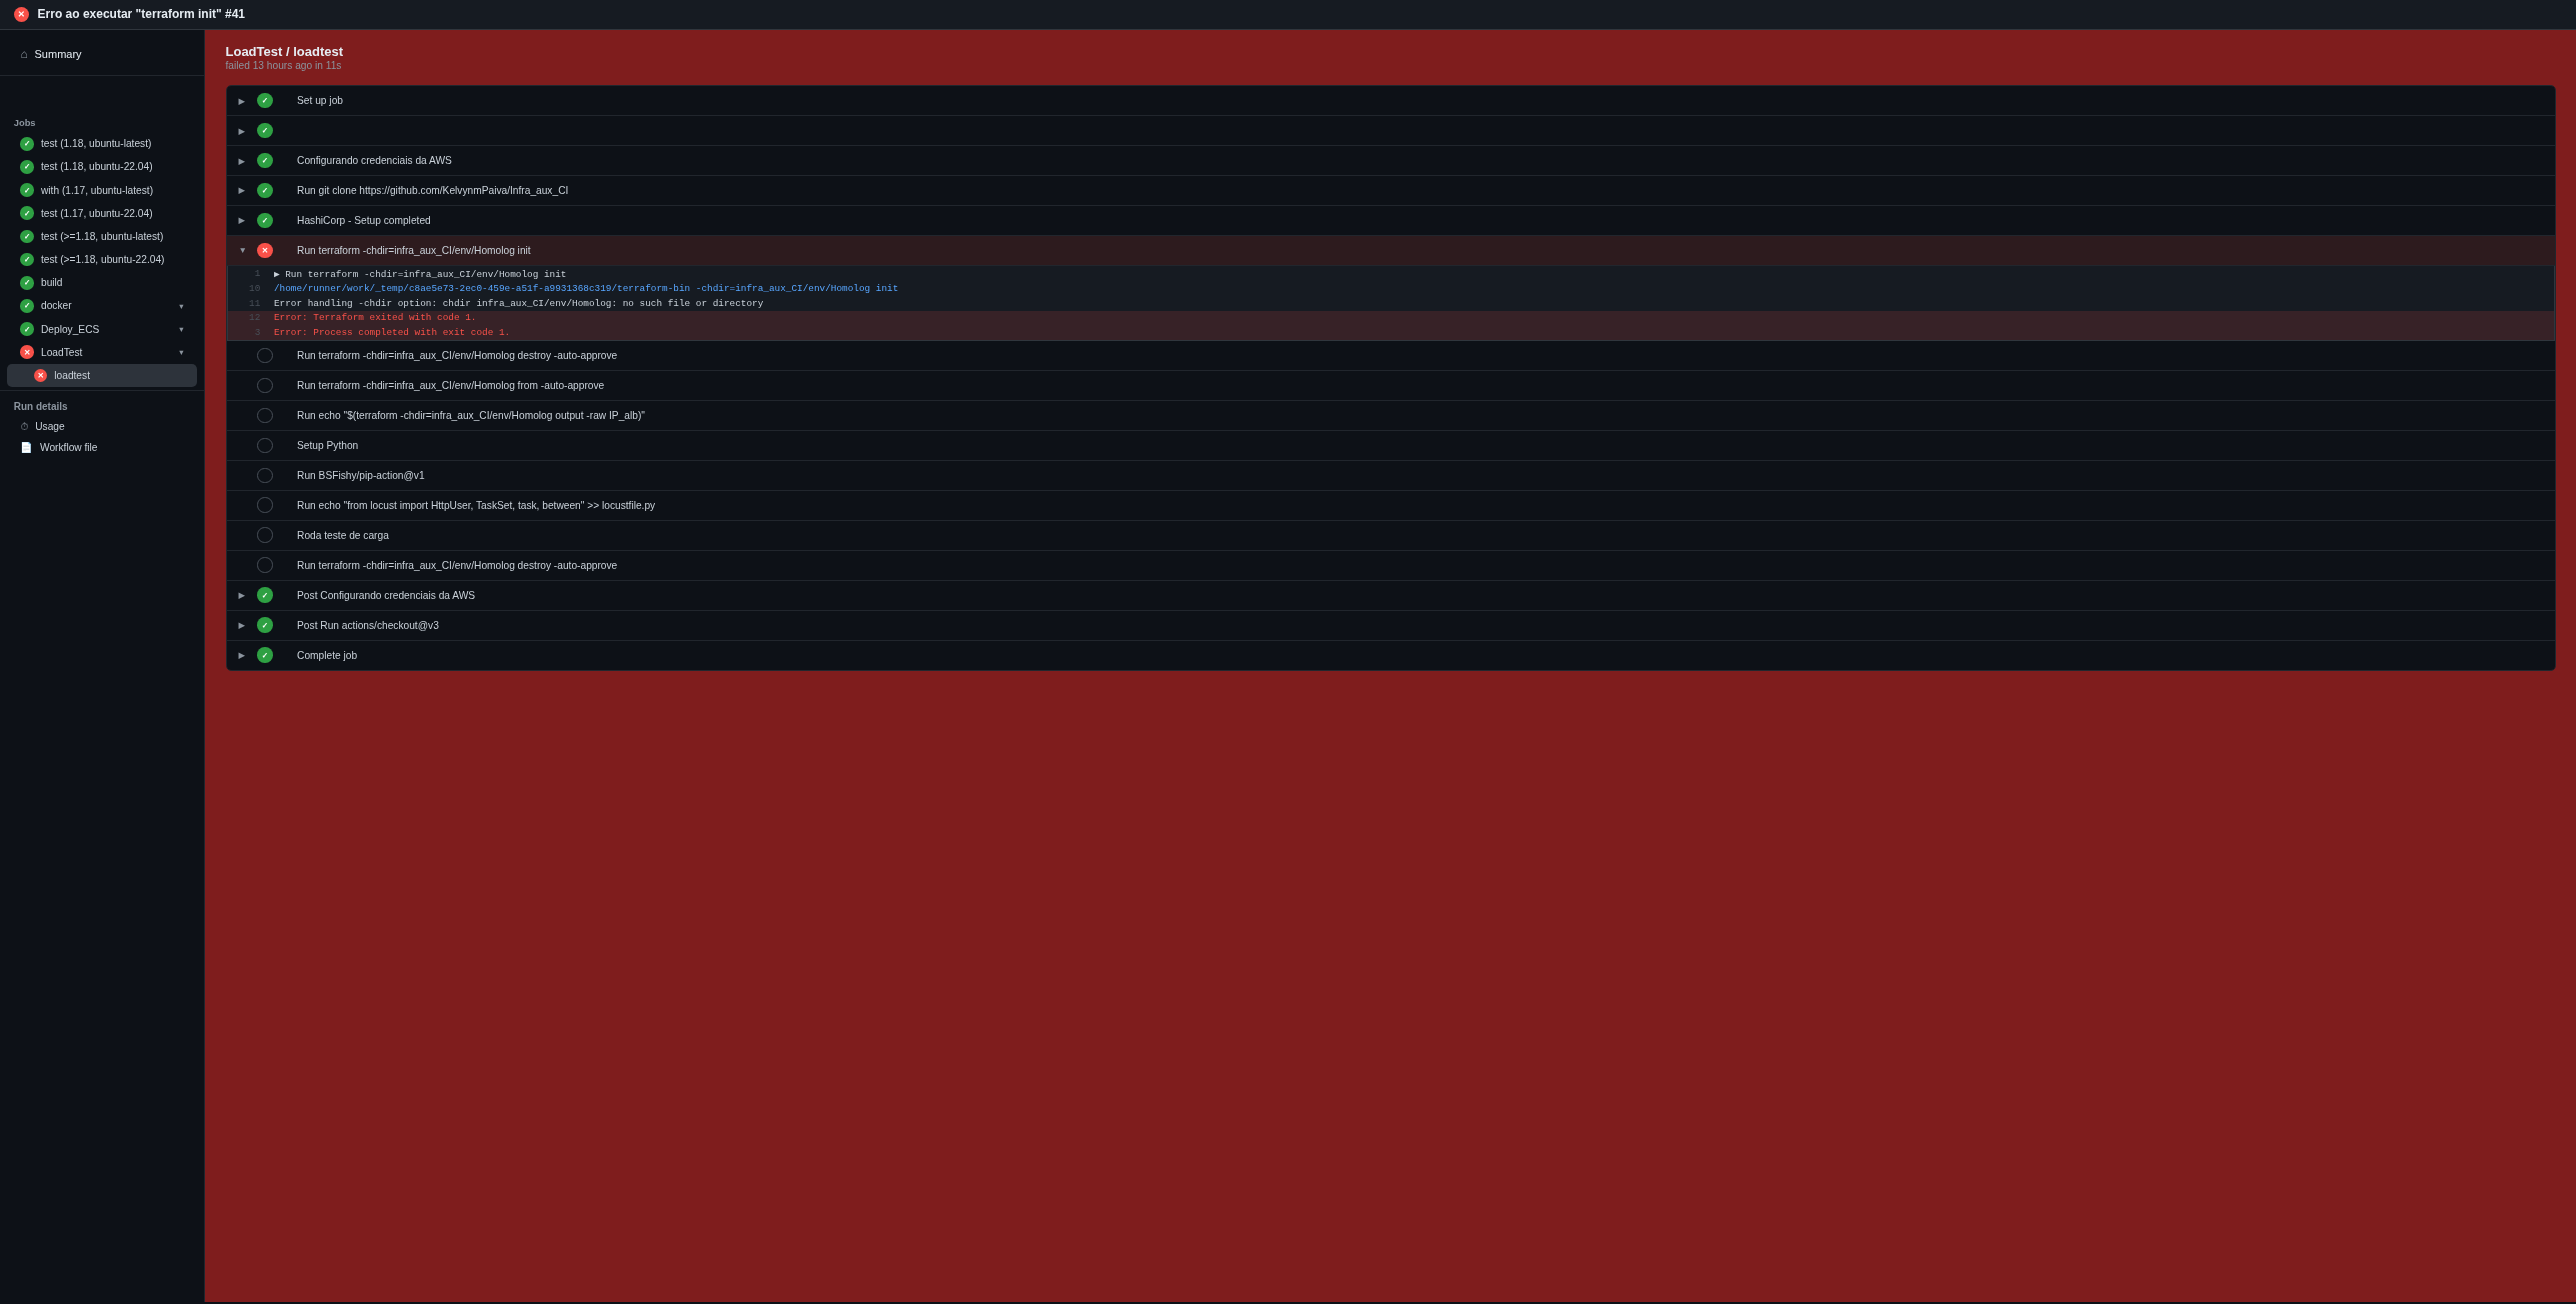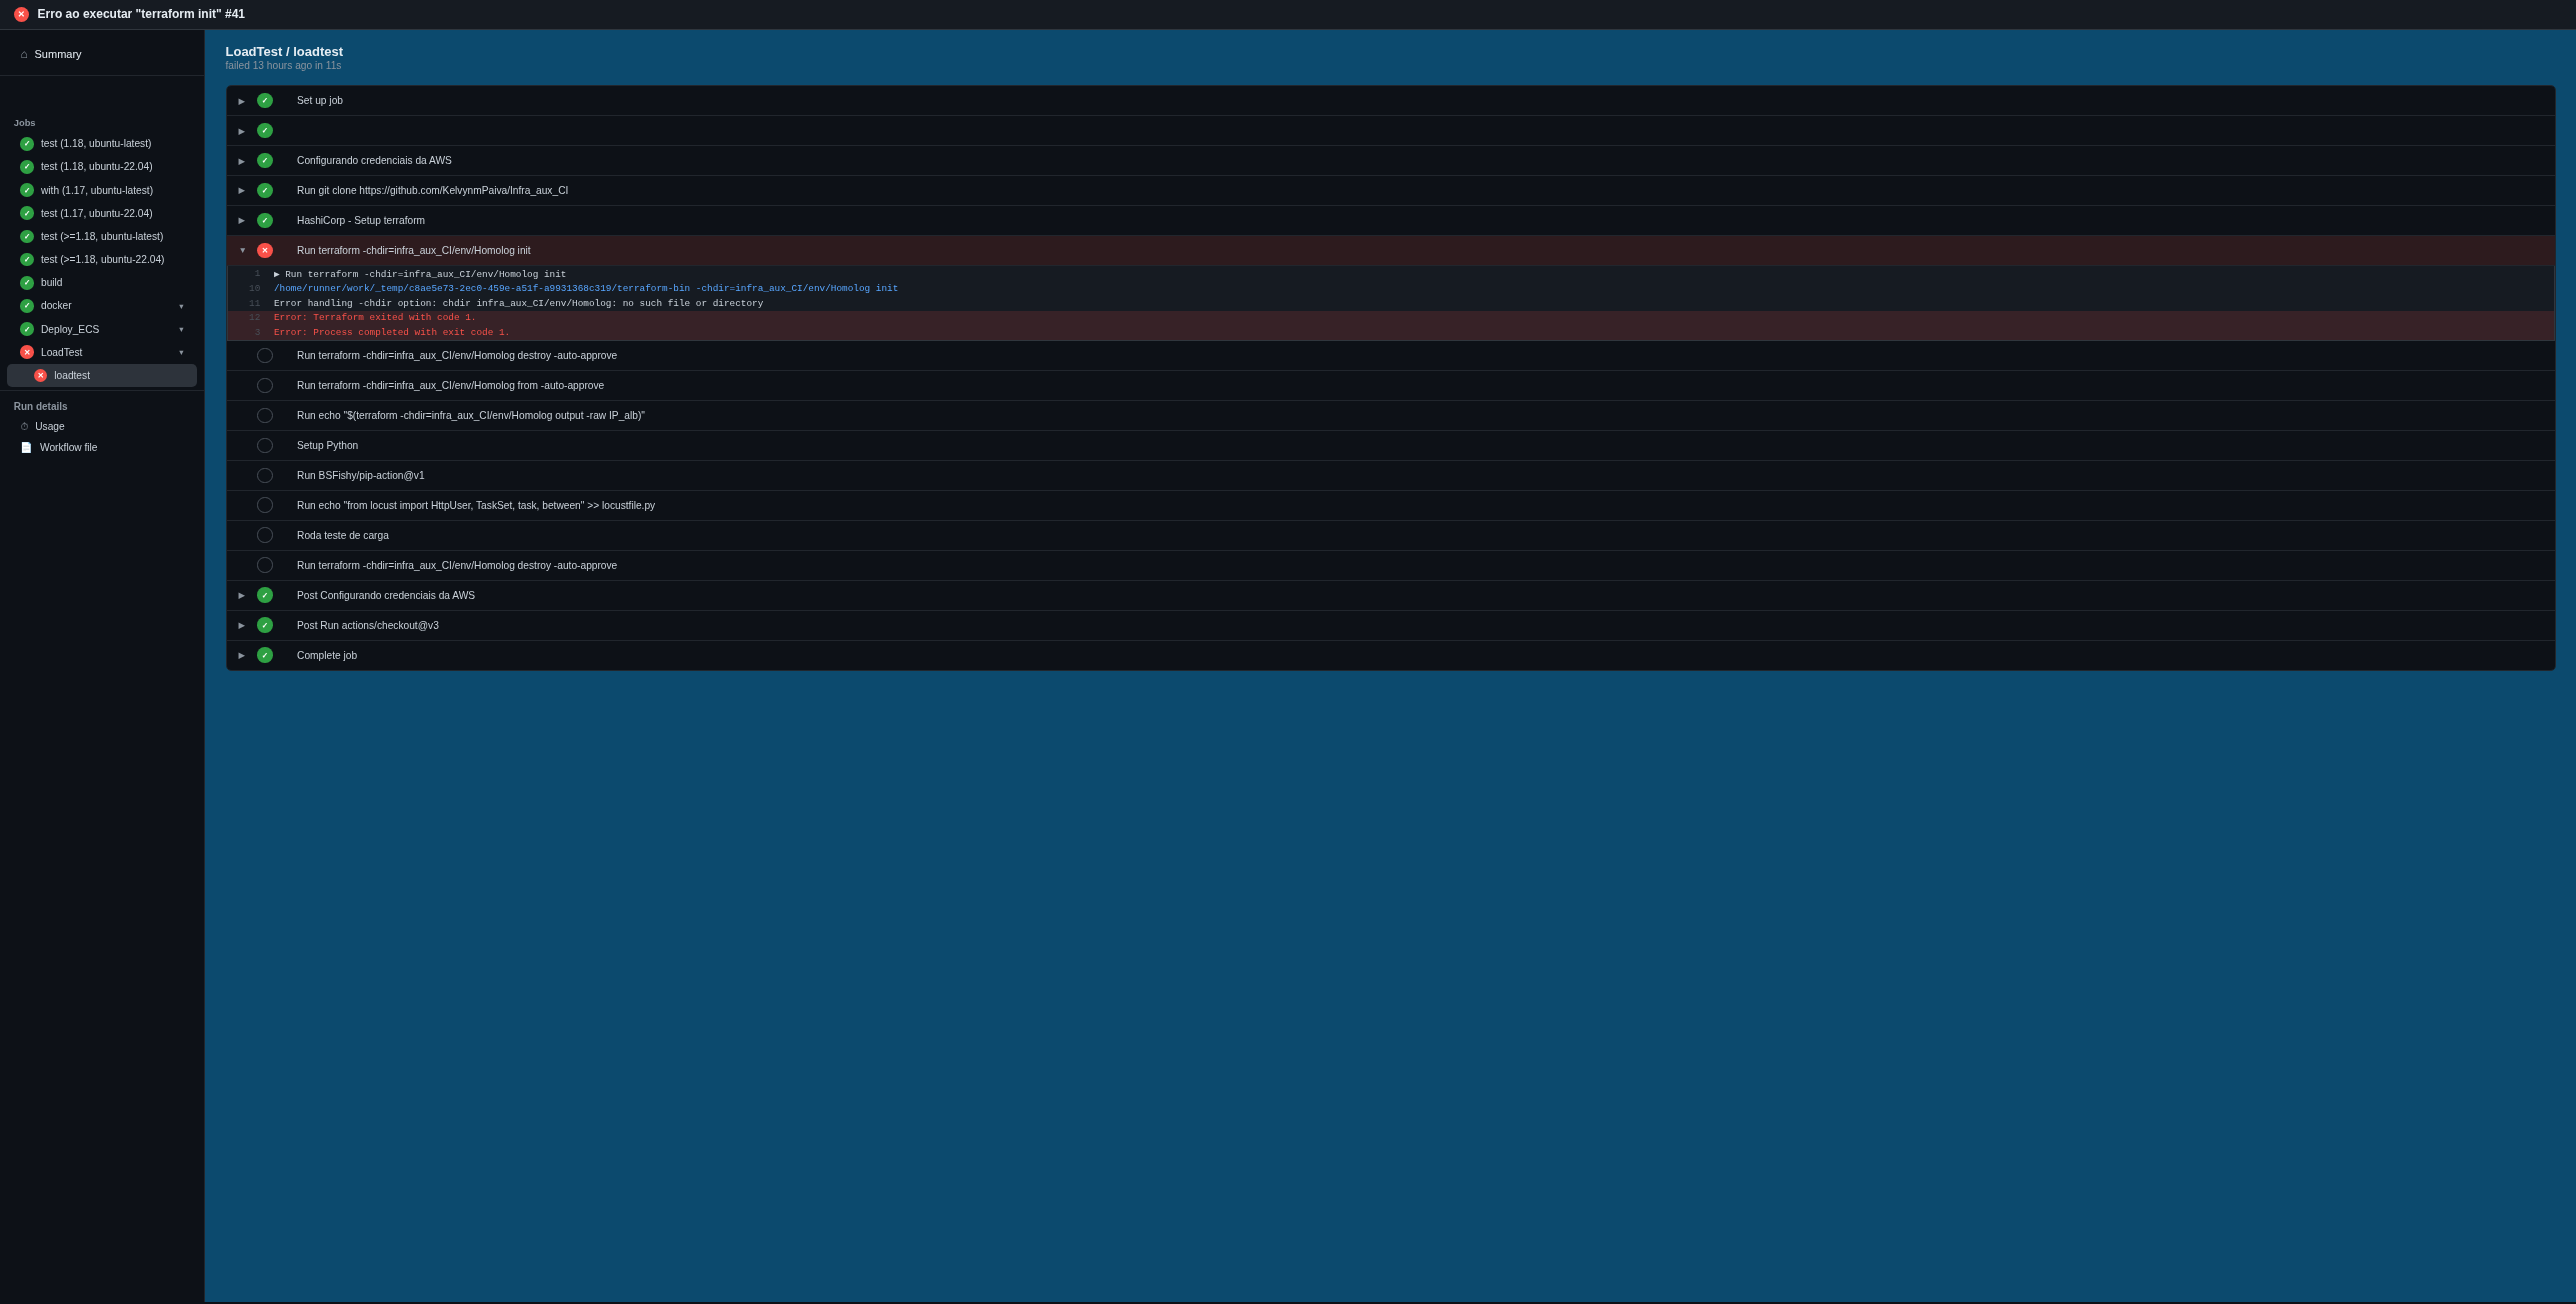--- a/index.html
+++ b/index.html
@@ -123,21 +123,21 @@
       color: #c9d1d9;
       font-size: 10.2px;
       border-radius: 5.1px;
       margin: 0.9px 6.8px;
     }
     .sidebar-link .link-icon { color: #8b949e; font-size: 10.2px; }
     
     .main {
       flex: 1;
       overflow-y: auto;
-      background: #0c4a6e;
+      background: #7f1d1d;
       padding: 13.7px 20.5px;
     }
     .job-header {
       margin-bottom: 13.7px;
     }
     .job-header .job-name {
       font-size: 13px;
       font-weight: 600;
       color: #e6edf3;
     }
@@ -347,21 +347,21 @@
 
       <div class="step-row">
         <span class="step-chevron">▶</span>
         <div class="step-icon-green"></div>
         <span class="step-label">Run git clone https://github.com/KelvynmPaiva/Infra_aux_CI</span>
       </div>
 
       <div class="step-row">
         <span class="step-chevron">▶</span>
         <div class="step-icon-green"></div>
-        <span class="step-label">HashiCorp - Setup terraform</span>
+        <span class="step-label">HashiCorp - Setup completed</span>
       </div>
 
       <div class="step-row error-row expanded">
         <span class="step-chevron">▼</span>
         <div class="step-icon-red"></div>
         <span class="step-label">Run terraform -chdir=infra_aux_CI/env/Homolog init</span>
       </div>
 
       <div class="log-section">
         <div class="log-line">

